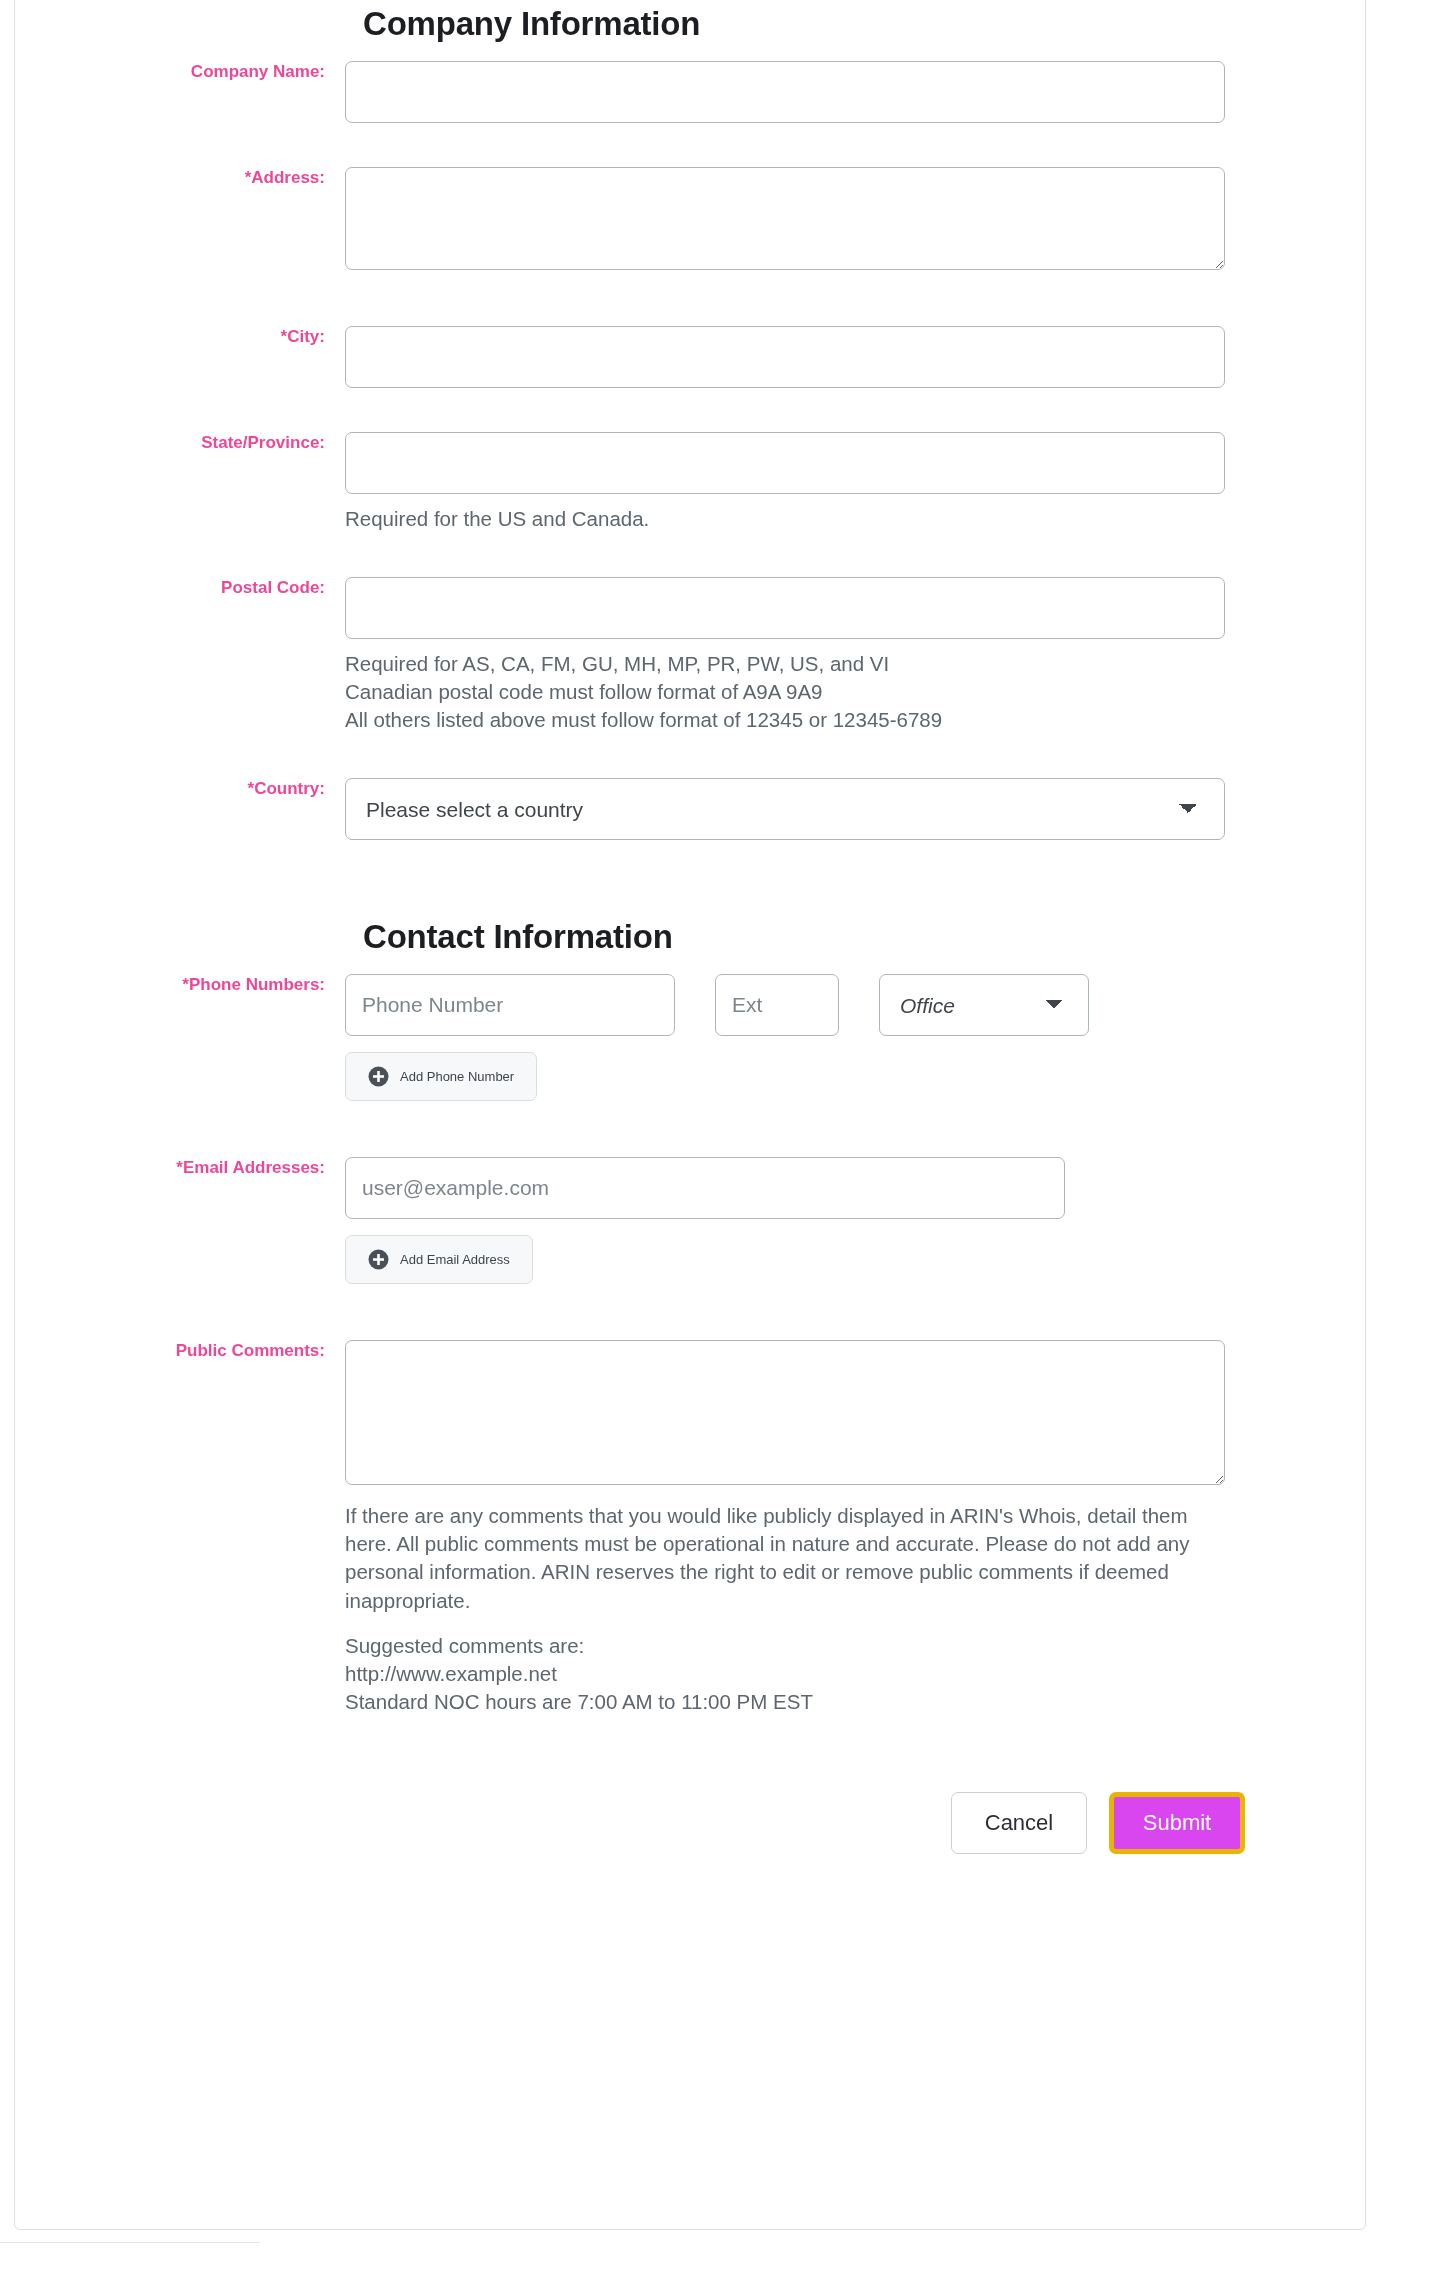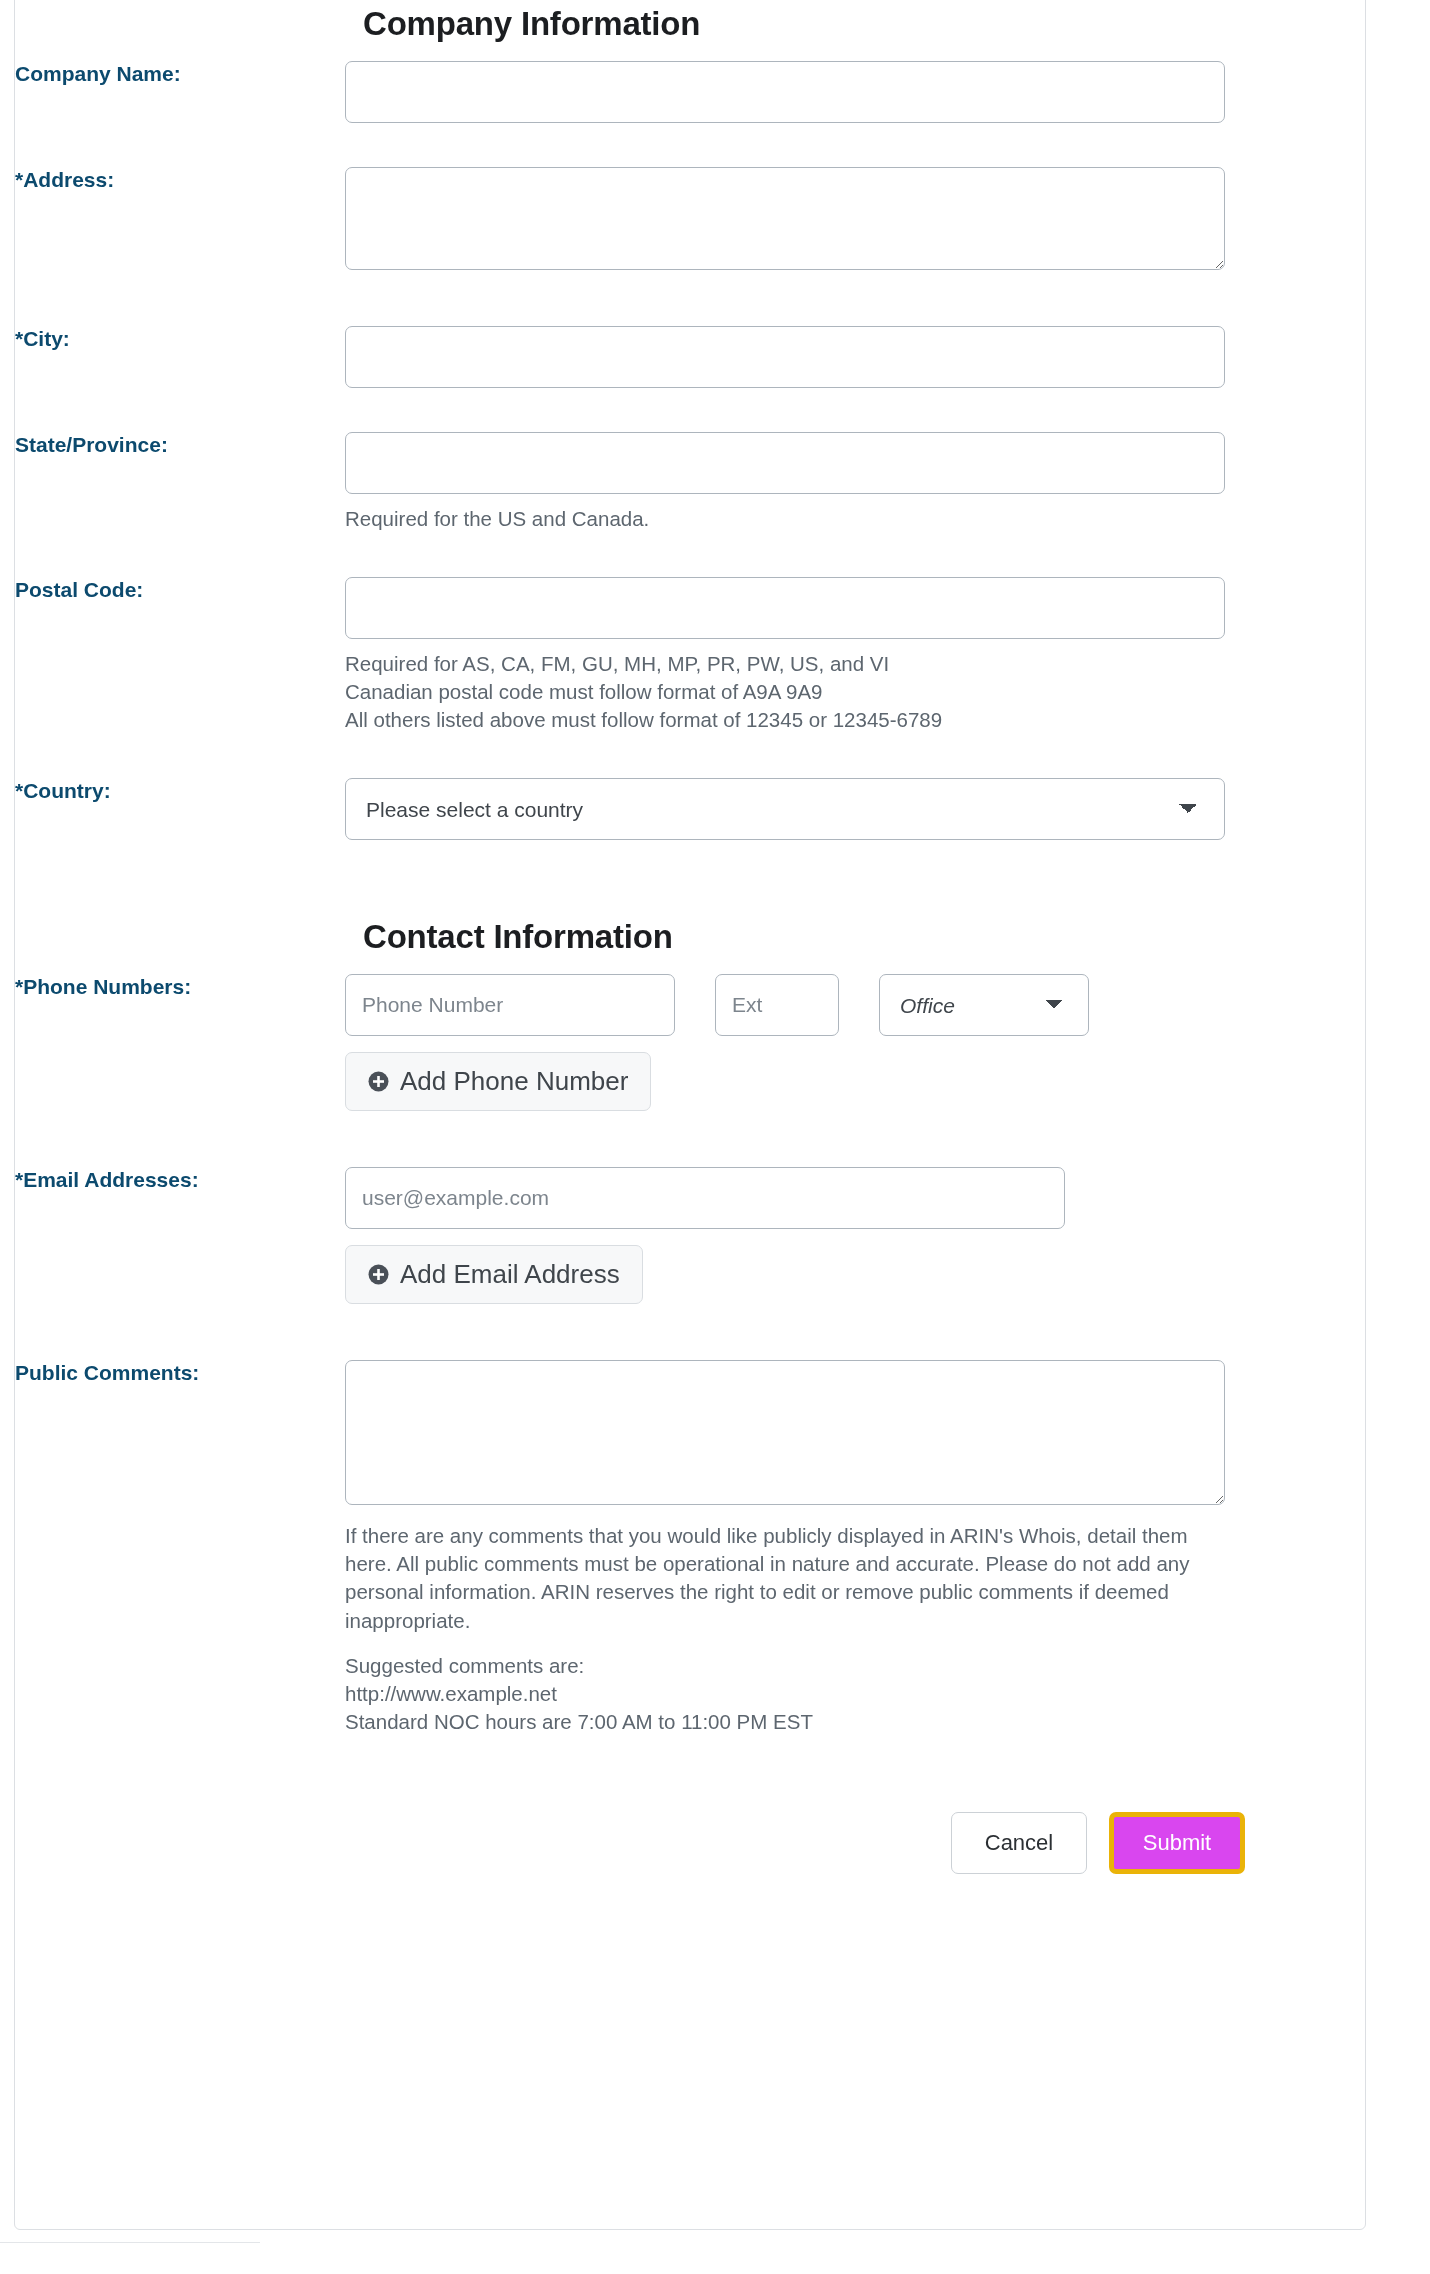--- a/index.html
+++ b/index.html
@@ -56,24 +56,25 @@
   .section-title.contact { margin-top: 6px; }
 
   .row {
     display: flex;
     align-items: flex-start;
     margin-bottom: 0;
   }
   .label-col {
     width: 330px;
     min-width: 330px;
+    text-align: right;
     padding-right: 20px;
-    font-size: 21px;
+    font-size: 17px;
     font-weight: bold;
-    color: #0c4a6e;
+    color: #ec4899;
     line-height: 1.25;
   }
   .field-col {
     flex: 1;
     display: flex;
     flex-direction: column;
   }
 
   input.txt, textarea.txt, select.sel {
     font-family: "Liberation Sans", sans-serif;
@@ -139,21 +140,21 @@
   input.ext { width: 124px; height: 62px; }
 
   .add-btn {
     margin-top: 16px;
     display: inline-flex;
     align-items: center;
     gap: 11px;
     background: #f7f8f9;
     border: 1px solid #d9dde1;
     border-radius: 7px;
-    font-size: 26px;
+    font-size: 13px;
     color: #3f454b;
     padding: 13px 22px;
     cursor: pointer;
     width: max-content;
     font-family: "Liberation Sans", sans-serif;
   }
   .plus-icon {
     width: 21px; height: 21px;
     display: inline-block;
     position: relative;

